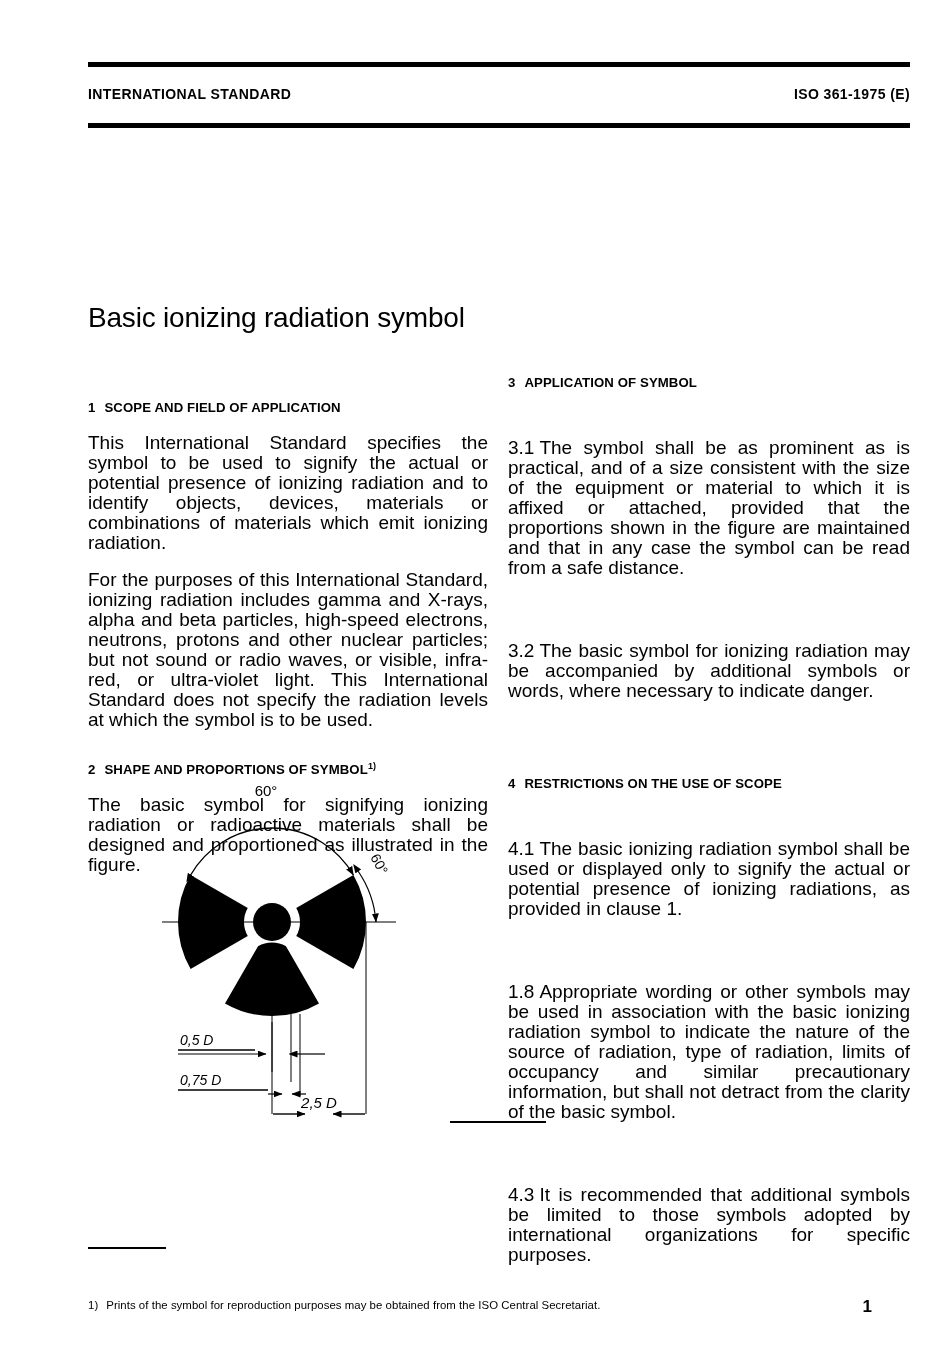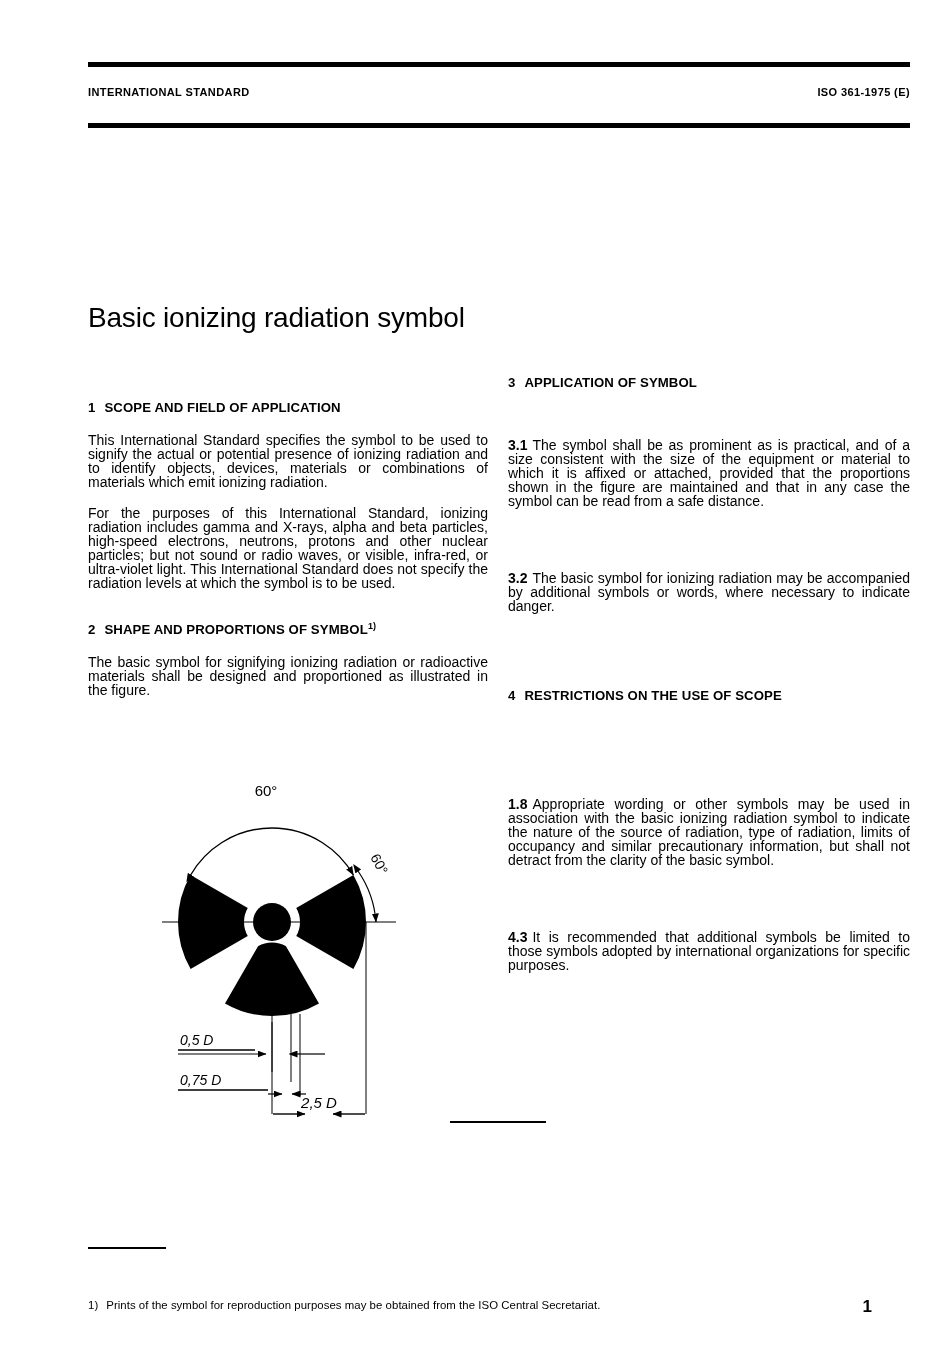--- a/index.html
+++ b/index.html
@@ -36,21 +36,21 @@
   #doc-header {
     position: absolute;
     left: 88px;
     top: 86px;
     width: 822px;
     display: flex;
     justify-content: space-between;
     align-items: baseline;
   }
   #doc-header .hdr-text {
-    font-size: 11px;
+    font-size: 14px;
     font-weight: bold;
     letter-spacing: 0.4px;
   }
 
   
   #page-title {
     position: absolute;
     left: 88px;
     top: 283px;
     font-size: 28px;
@@ -81,28 +81,28 @@
   .sec-head .num {
     margin-right: 9px;
   }
   .sec-head sup {
     font-size: 9px;
     vertical-align: super;
     font-weight: bold;
   }
 
   p.body {
-    font-size: 14px;
-    line-height: 14px;
+    font-size: 19px;
+    line-height: 20px;
     text-align: justify;
     margin: 0 0 17px 0;
   }
   p.body.last { margin-bottom: 0; }
   p.body .lead {
-    font-weight: bold;
+    font-weight: normal;
     margin-right: 5px;
   }
 
   .gap-sm { height: 14px; }
   .gap-md { height: 30px; }
   .gap-lg { height: 46px; }
   .gap-xl { height: 58px; }
 
   
   #figure {
@@ -204,20 +204,23 @@
   </p>
 
   <div class="gap-xl"></div>
 
   <div class="sec-head">
     <span class="num">4</span><span>RESTRICTIONS ON THE USE OF SCOPE</span>
   </div>
 
   <div class="gap-md"></div>
 
+  <p class="body">
+    <span class="lead">4.1</span><span>The basic ionizing radiation symbol shall be used or displayed only to signify the actual or potential presence of ionizing radiations, as provided in clause 1.</span>
+  </p>
 
   <div class="gap-lg"></div>
 
   <p class="body">
     <span class="lead">1.8</span><span>Appropriate wording or other symbols may be used in association with the basic ionizing radiation symbol to indicate the nature of the source of radiation, type of radiation, limits of occupancy and similar precautionary information, but shall not detract from the clarity of the basic symbol.</span>
   </p>
 
   <div class="gap-lg"></div>
 
   <p class="body last">

